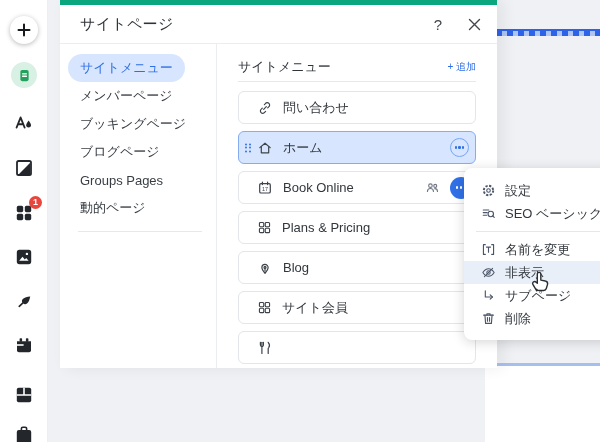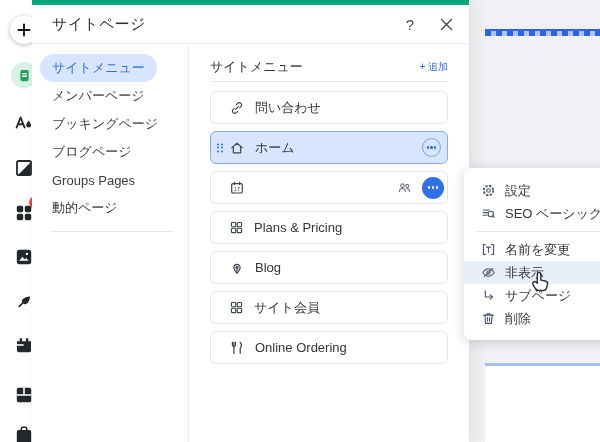--- a/index.html
+++ b/index.html
@@ -25,21 +25,21 @@
   .tb-btn{position:absolute;left:0;width:48px;display:flex;justify-content:center;cursor:pointer;}
   .tb-icon{position:relative;width:20px;height:20px;color:#23272C;}
   .plus-circle{width:28px;height:28px;border-radius:50%;background:#fff;
     box-shadow:0 1px 5px rgba(0,0,0,.28);display:flex;align-items:center;justify-content:center;}
   .pages-circle{width:26px;height:26px;border-radius:50%;background:#D9F0E4;
     display:flex;align-items:center;justify-content:center;}
   .tb-badge{position:absolute;top:-7px;right:-8px;width:13px;height:13px;border-radius:50%;
     background:#E8453C;color:#fff;font-size:9px;font-weight:bold;line-height:13px;text-align:center;}
 
   
-  .panel{position:absolute;left:32px;top:0;width:437px;height:442px;background:#fff;
+  .panel{position:absolute;left:60px;top:0;width:437px;height:368px;background:#fff;
     box-shadow:6px 0 14px rgba(23,25,28,.07);display:flex;flex-direction:column;z-index:2;}
   .green-bar{height:5px;background:#0AA67E;flex:none;}
   .panel-header{height:39px;flex:none;display:flex;align-items:center;
     padding:0 16px 0 20px;border-bottom:1px solid #ECEDEF;box-sizing:border-box;}
   .panel-title{font-size:15px;color:#2E3338;letter-spacing:.3px;}
   .ph-spacer{flex:1;}
   .help-btn{font-size:15px;color:#42474D;background:none;border:none;padding:0;margin-right:26px;cursor:pointer;font-family:inherit;}
   .close-btn{background:none;border:none;padding:0;cursor:pointer;color:#42474D;}
 
   .panel-body{flex:1;display:flex;min-height:0;}
@@ -276,20 +276,21 @@
         </li>
 
         <li class="page-row">
           <span class="row-icon">
             <svg width="16" height="16" viewBox="0 0 16 16" fill="none" stroke="#3C434A" stroke-width="1.2" stroke-linecap="round">
                 <rect x="2.7" y="3.6" width="10.6" height="9.4" rx="1.3"></rect>
                 <path d="M5.4 2.2 V4.6 M10.6 2.2 V4.6"></path>
                 <text x="8" y="10.8" font-size="5.4" text-anchor="middle" fill="#3C434A" stroke="none">17</text>
               </svg>
           </span>
+          <span class="row-label">Book Online</span>
           <span class="row-spacer"></span>
           <span class="members-icon">
             <svg width="15" height="15" viewBox="0 0 16 16" fill="none" stroke="#707783" stroke-width="1.2" stroke-linecap="round">
                 <circle cx="5.8" cy="6" r="1.9"></circle>
                 <path d="M2.6 12.3 c0 -1.9 1.4 -3.2 3.2 -3.2 s3.2 1.3 3.2 3.2"></path>
                 <circle cx="10.9" cy="6.3" r="1.6"></circle>
                 <path d="M10.4 9.2 c1.7 0 2.9 1.3 2.9 3.1"></path>
               </svg>
           </span>
           <button class="more-btn filled">
@@ -337,21 +338,20 @@
 
         <li class="page-row">
           <span class="row-icon">
             <svg width="16" height="16" viewBox="0 0 16 16" fill="none" stroke="#3C434A" stroke-width="1.2" stroke-linecap="round" stroke-linejoin="round">
                 <path d="M3.4 2.3 V5 a1.5 1.5 0 0 0 3 0 V2.3"></path>
                 <path d="M4.9 2.3 V6"></path>
                 <path d="M4.9 6.5 V13.5"></path>
                 <path d="M11.2 2.3 c1.3 1.5 1.6 3.6 .6 5.2 l-.6 .9 V13.5"></path>
               </svg>
           </span>
-          <span class="row-label">Online Ordering</span>
         </li>
 
       </ul>
     </div>
   </div>
 </section>
 
 <div class="context-menu">
 
   <div class="menu-item">

